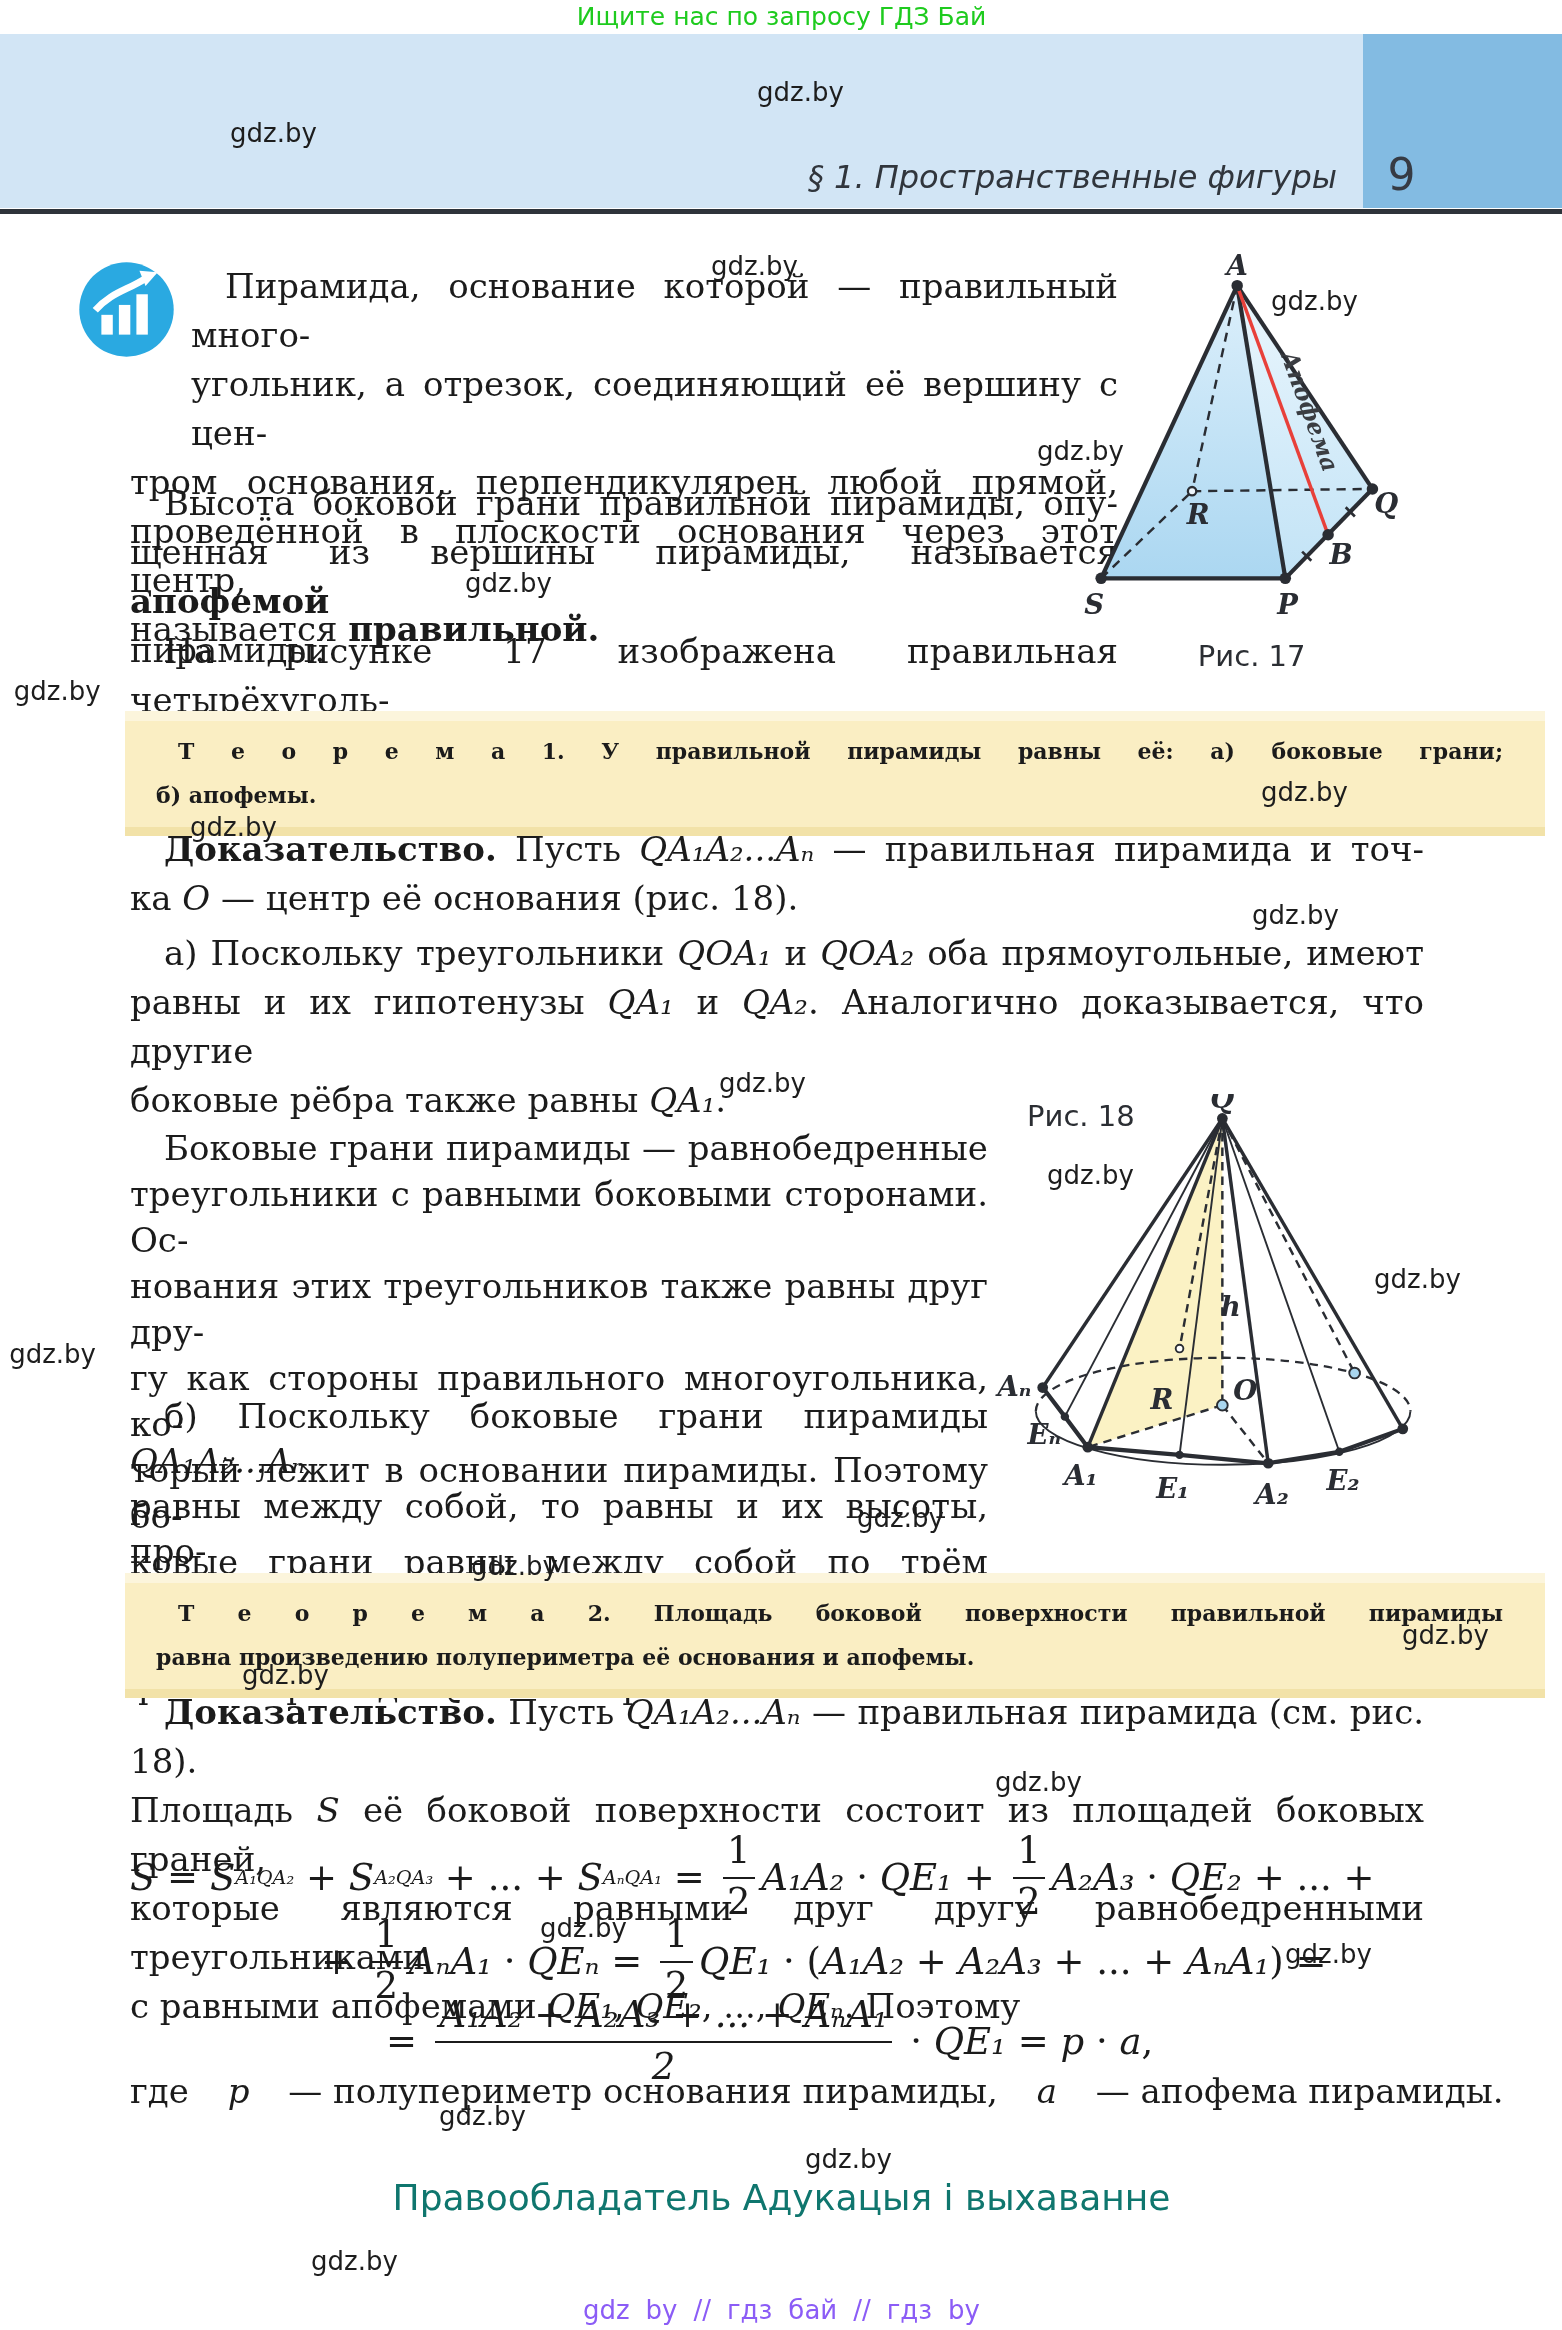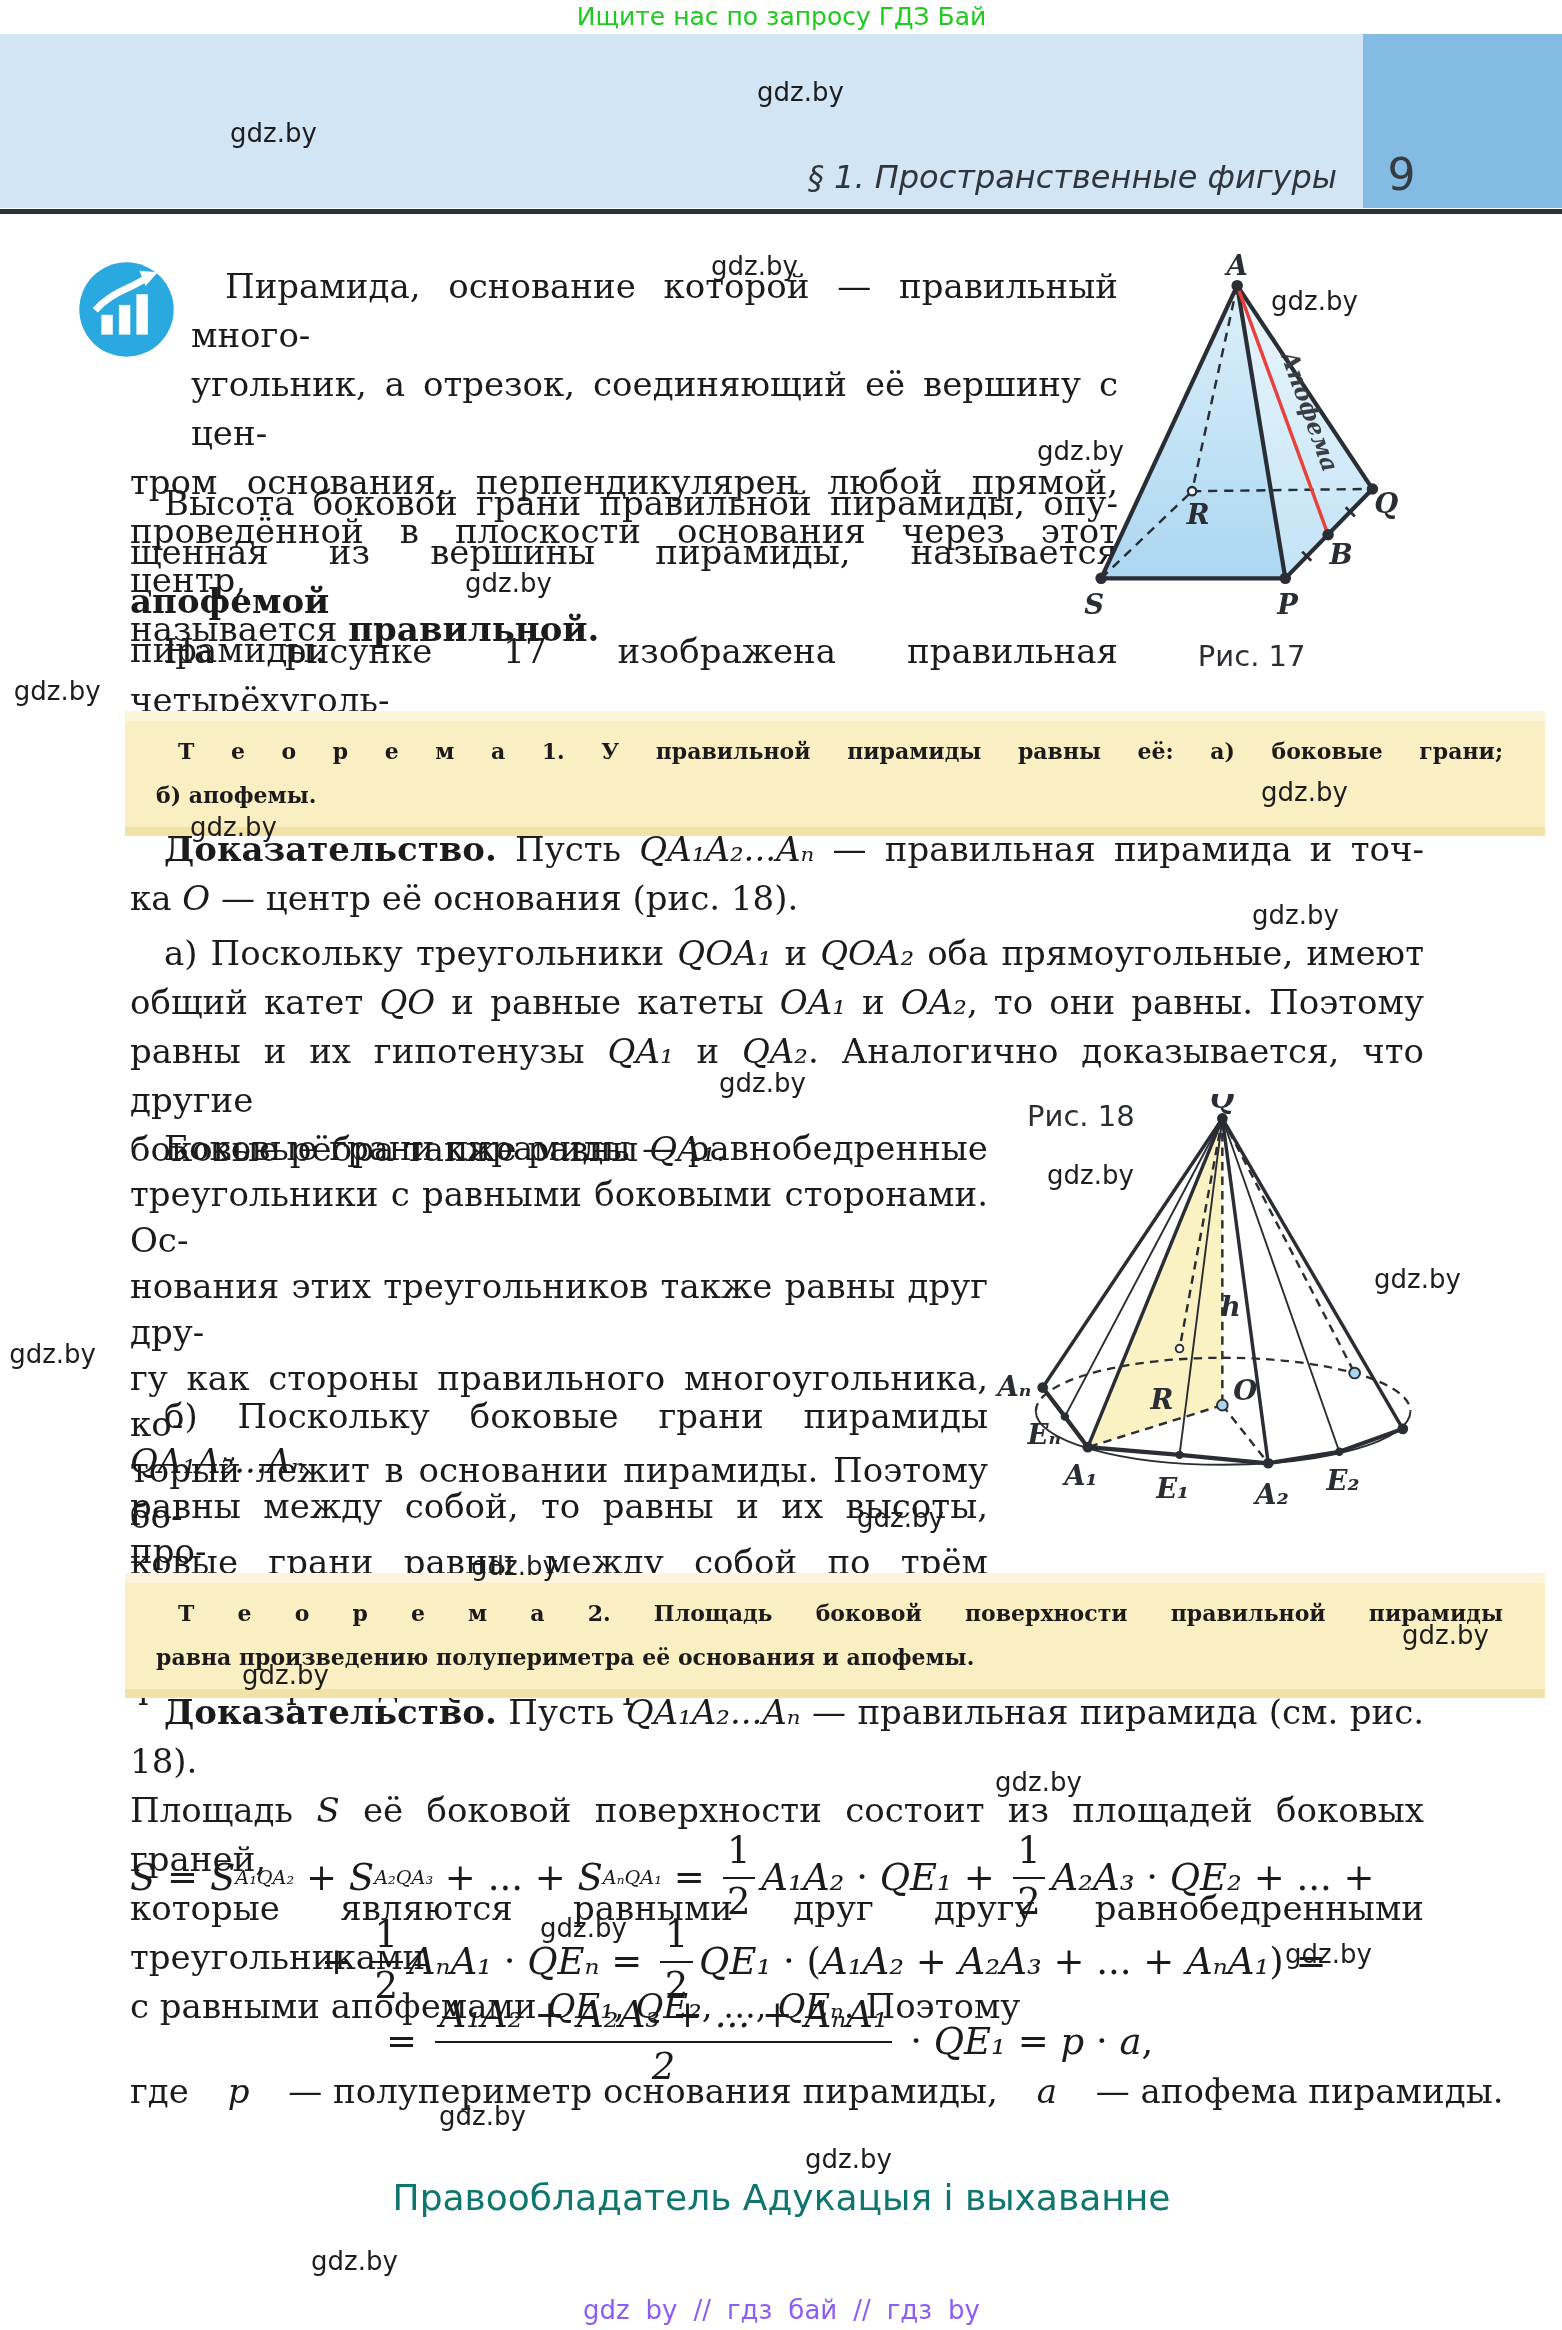--- a/index.html
+++ b/index.html
@@ -105,21 +105,20 @@
       <div class="tline last"><span>б) апофемы.</span></div>
     </div>
 
   <div class="para lh64" style="left:130px;top:784px;width:1294px;margin-top:41px;">
       <div class="tline"><span> </span><span class="b">Доказательство.</span><span> Пусть </span><span class="i">QA₁A₂...Aₙ</span><span> — правильная пирамида и точ-</span></div>
       <div class="tline last"><span>ка </span><span class="i">O</span><span> — центр её основания (рис. 18).</span></div>
     </div>
 
   <div class="para lh64" style="left:130px;top:929px;width:1294px;">
       <div class="tline"><span> а) Поскольку треугольники </span><span class="i">QOA₁</span><span> и </span><span class="i">QOA₂</span><span> оба прямоугольные, имеют</span></div>
-      <div class="tline"><span>общий катет </span><span class="i">QO</span><span> и равные катеты </span><span class="i">OA₁</span><span> и </span><span class="i">OA₂</span><span>, то они равны. Поэтому</span></div>
       <div class="tline"><span>равны и их гипотенузы </span><span class="i">QA₁</span><span> и </span><span class="i">QA₂</span><span>. Аналогично доказывается, что другие</span></div>
       <div class="tline last"><span>боковые рёбра также равны </span><span class="i">QA₁</span><span>.</span></div>
     </div>
 
   <div class="para lh60" style="left:130px;top:1125px;width:858px;">
       <div class="tline"><span> Боковые грани пирамиды — равнобедренные</span></div>
       <div class="tline"><span>треугольники с равными боковыми сторонами. Ос-</span></div>
       <div class="tline"><span>нования этих треугольников также равны друг дру-</span></div>
       <div class="tline"><span>гу как стороны правильного многоугольника, ко-</span></div>
       <div class="tline"><span>торый лежит в основании пирамиды. Поэтому бо-</span></div>

